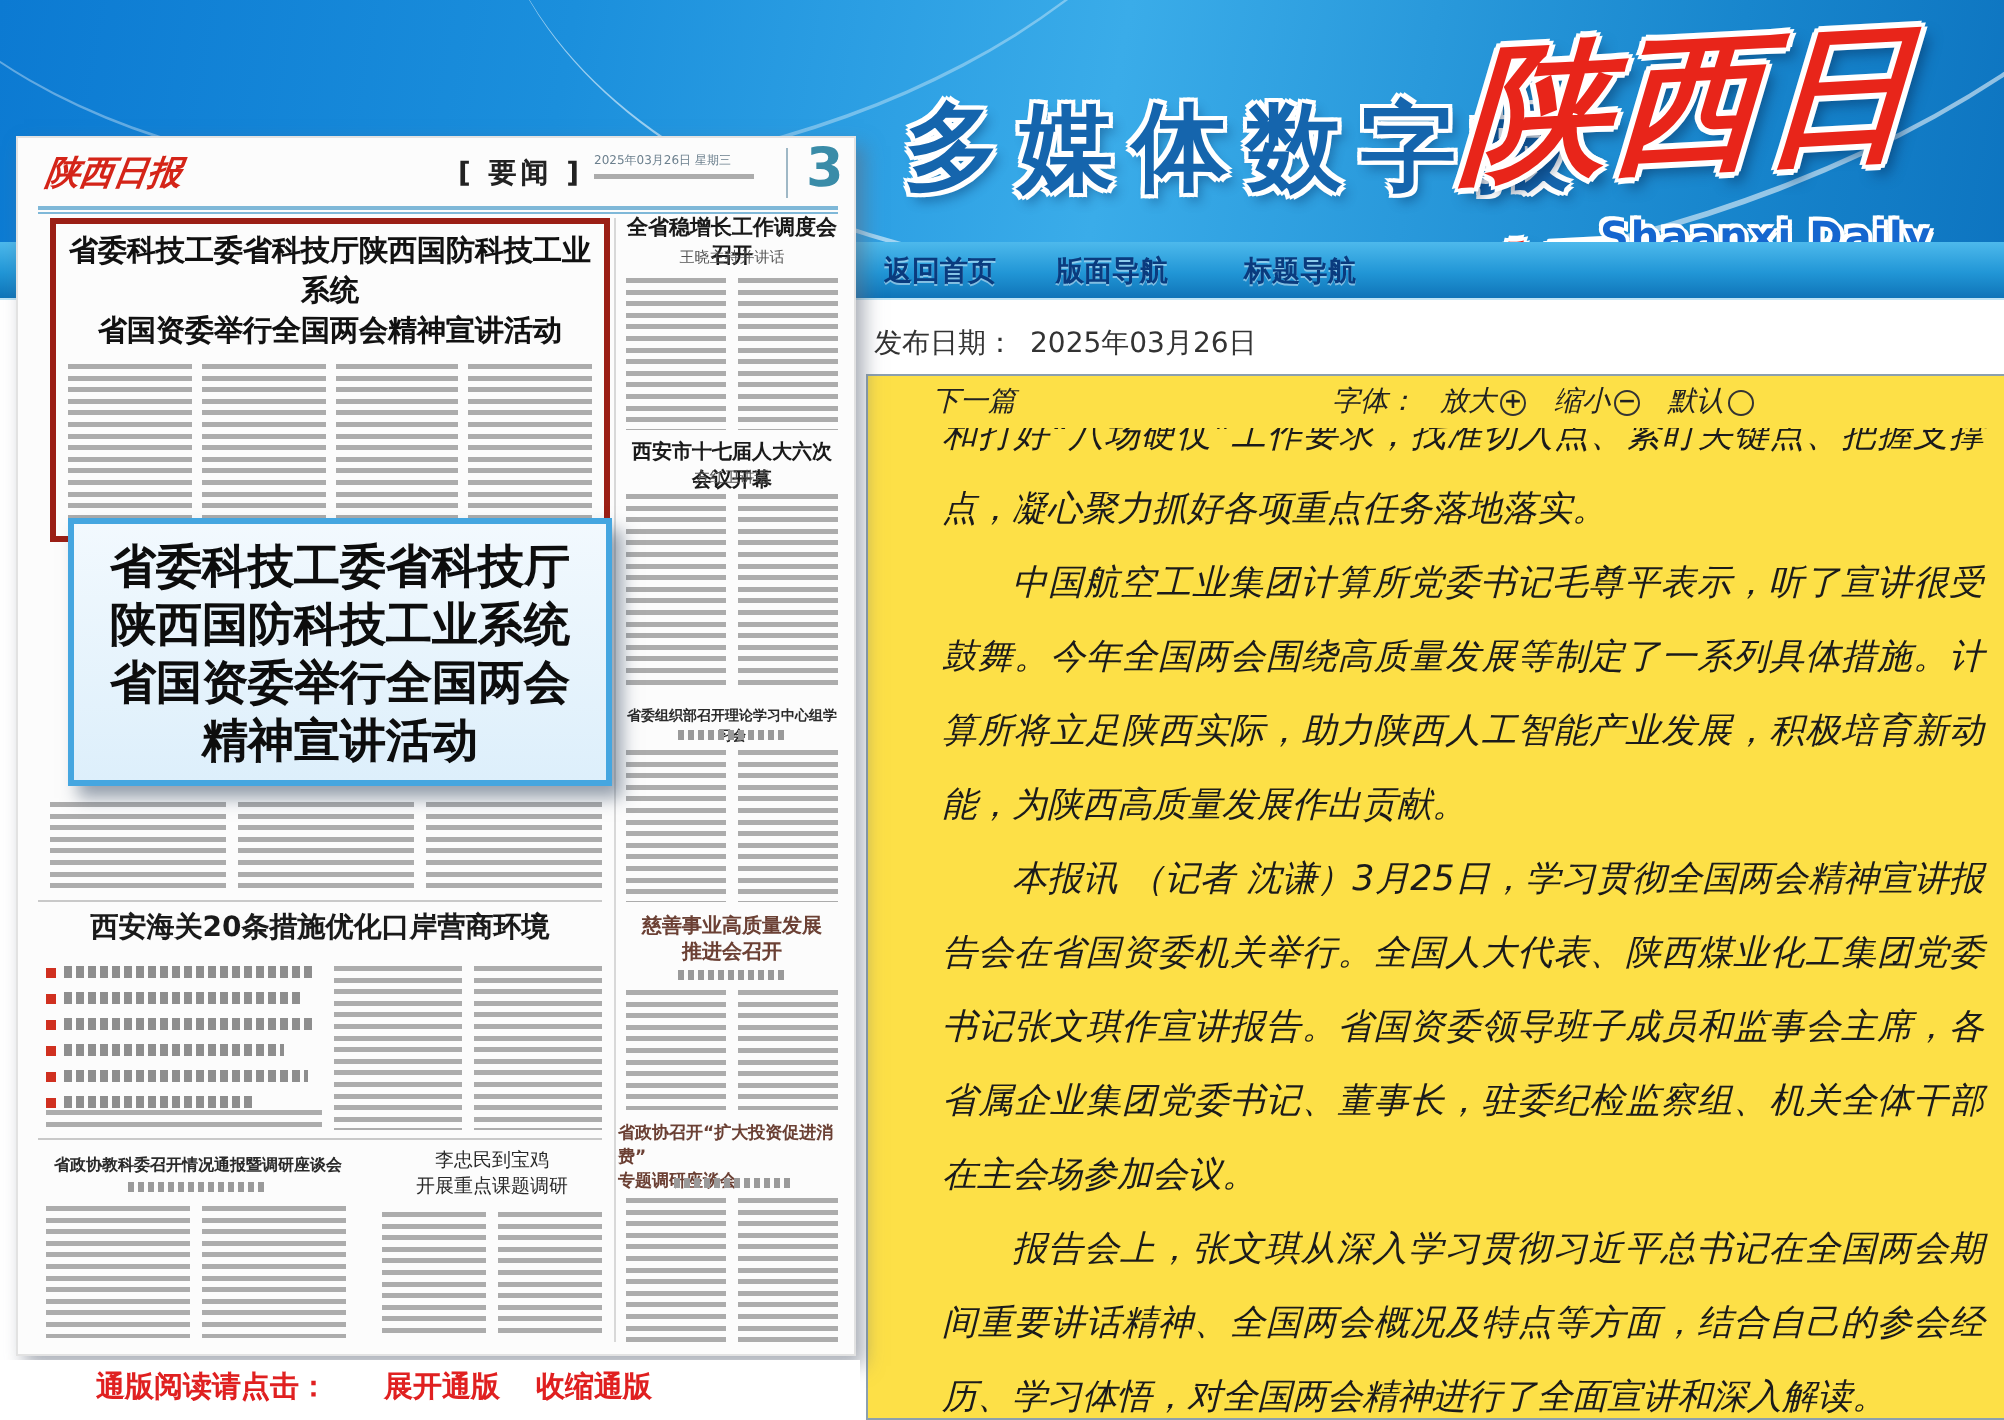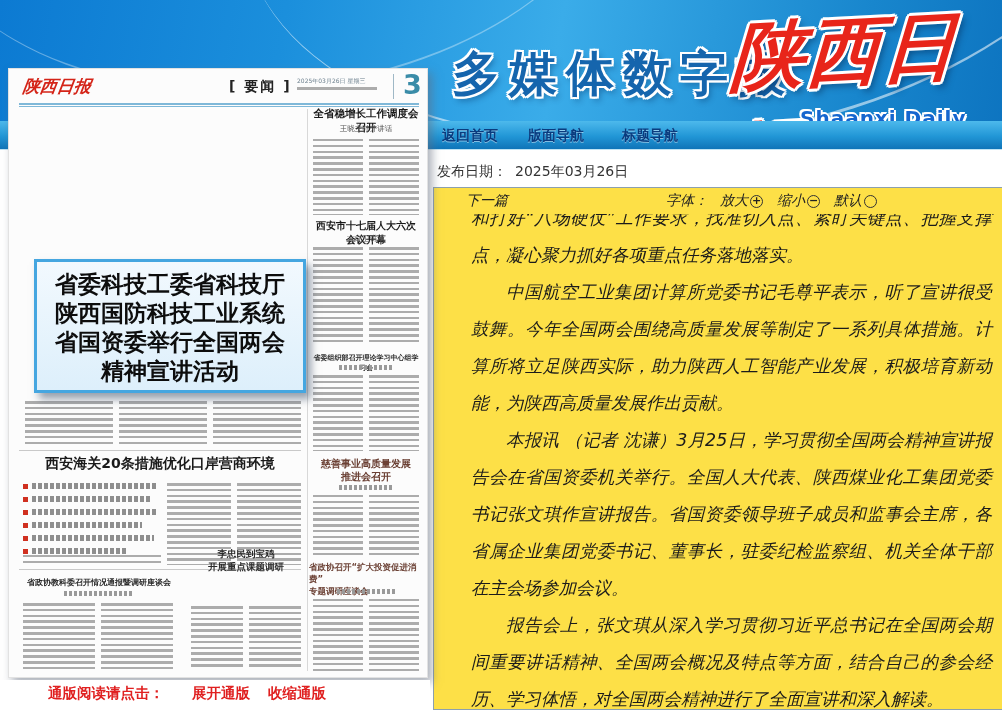--- a/index.html
+++ b/index.html
@@ -83,21 +83,21 @@
   .bullet-row { display:flex; align-items:center; gap:4px; margin-bottom:7px; }
   .bullet-sq { width:5px; height:5px; background:#d03020; flex:none; }
   .bullet-ln { height:6px; background:repeating-linear-gradient(90deg,#8e8e8e 0 4px,transparent 4px 6px); }
 
   .ft { background-image:repeating-linear-gradient(180deg,#989898 0 2.5px,transparent 2.5px 5.8px); opacity:.8; }
   .ftp { position:absolute; }
 
   .bl-hl { position:absolute; left:14px; top:508px; width:152px; font-size:8px; font-weight:bold; color:#2a2a2a; text-align:center; }
   .bl-sub { position:absolute; left:55px; top:522px; width:70px; height:5px;
     background:repeating-linear-gradient(90deg,#9a9a9a 0 3px,transparent 3px 5px); }
-  .bm-hl { position:absolute; left:182px; top:478px; width:110px; font-size:9.5px; line-height:13px; font-weight:bold; color:#2a2a2a; text-align:center; }
+  .bm-hl { position:absolute; left:182px; top:505px; width:110px; font-size:9.5px; line-height:13px; font-weight:normal; color:#2a2a2a; text-align:center; }
 
   .rc-h1 { position:absolute; left:304px; top:38px; width:106px; text-align:center; font-size:10.5px; font-weight:bold; color:#1a1a1a; }
   .rc-h1sub { position:absolute; left:304px; top:55px; width:106px; text-align:center; font-size:7.5px; color:#555; }
   .rc-h2 { position:absolute; left:304px; top:150px; width:106px; text-align:center; font-size:10px; font-weight:bold; color:#1a1a1a; }
   .rc-h2sub { position:absolute; left:304px; top:165px; width:106px; text-align:center; font-size:7.5px; color:#555; }
   .rc-h3 { position:absolute; left:302px; top:284px; width:110px; text-align:center; font-size:7px; font-weight:bold; color:#2a2a2a; letter-spacing:0; }
   .rc-h3sub { position:absolute; left:330px; top:296px; width:54px; height:5px;
     background:repeating-linear-gradient(90deg,#9a9a9a 0 3px,transparent 3px 5px); }
   .rc-h4 { position:absolute; left:304px; top:388px; width:106px; text-align:center; font-size:10px; line-height:13px; font-weight:bold; color:#6b4034; }
   .rc-h4sub { position:absolute; left:330px; top:416px; width:54px; height:5px;
@@ -177,20 +177,30 @@
     <div class="mast-logo">陕西日报</div>
     <div class="mast-section">[ 要闻 ]</div>
     <div class="mast-date">
       <div>2025年03月26日 星期三</div>
       <div class="ft"></div>
     </div>
     <div class="mast-divider"></div>
     <div class="page-num">3</div>
     <div class="mast-rule"></div>
 
+    <div class="red-box">
+      <div class="hl hl1">省委科技工委省科技厅陕西国防科技工业系统</div>
+      <div class="hl hl2">省国资委举行全国两会精神宣讲活动</div>
+      <div class="cols">
+        <div class="ft"></div>
+        <div class="ft"></div>
+        <div class="ft"></div>
+        <div class="ft"></div>
+      </div>
+    </div>
 
     <div class="popup">
       <div class="title">省委科技工委省科技厅陕西国防科技工业系统省国资委举行全国两会精神宣讲活动</div>
     </div>
 
     <div class="vrule"></div>
 
     <div class="ftp ft" style="left:16px;top:332px;width:88px;height:44px;"></div>
     <div class="ftp ft" style="left:110px;top:332px;width:88px;height:44px;"></div>
     <div class="ftp ft" style="left:204px;top:332px;width:88px;height:44px;"></div>

